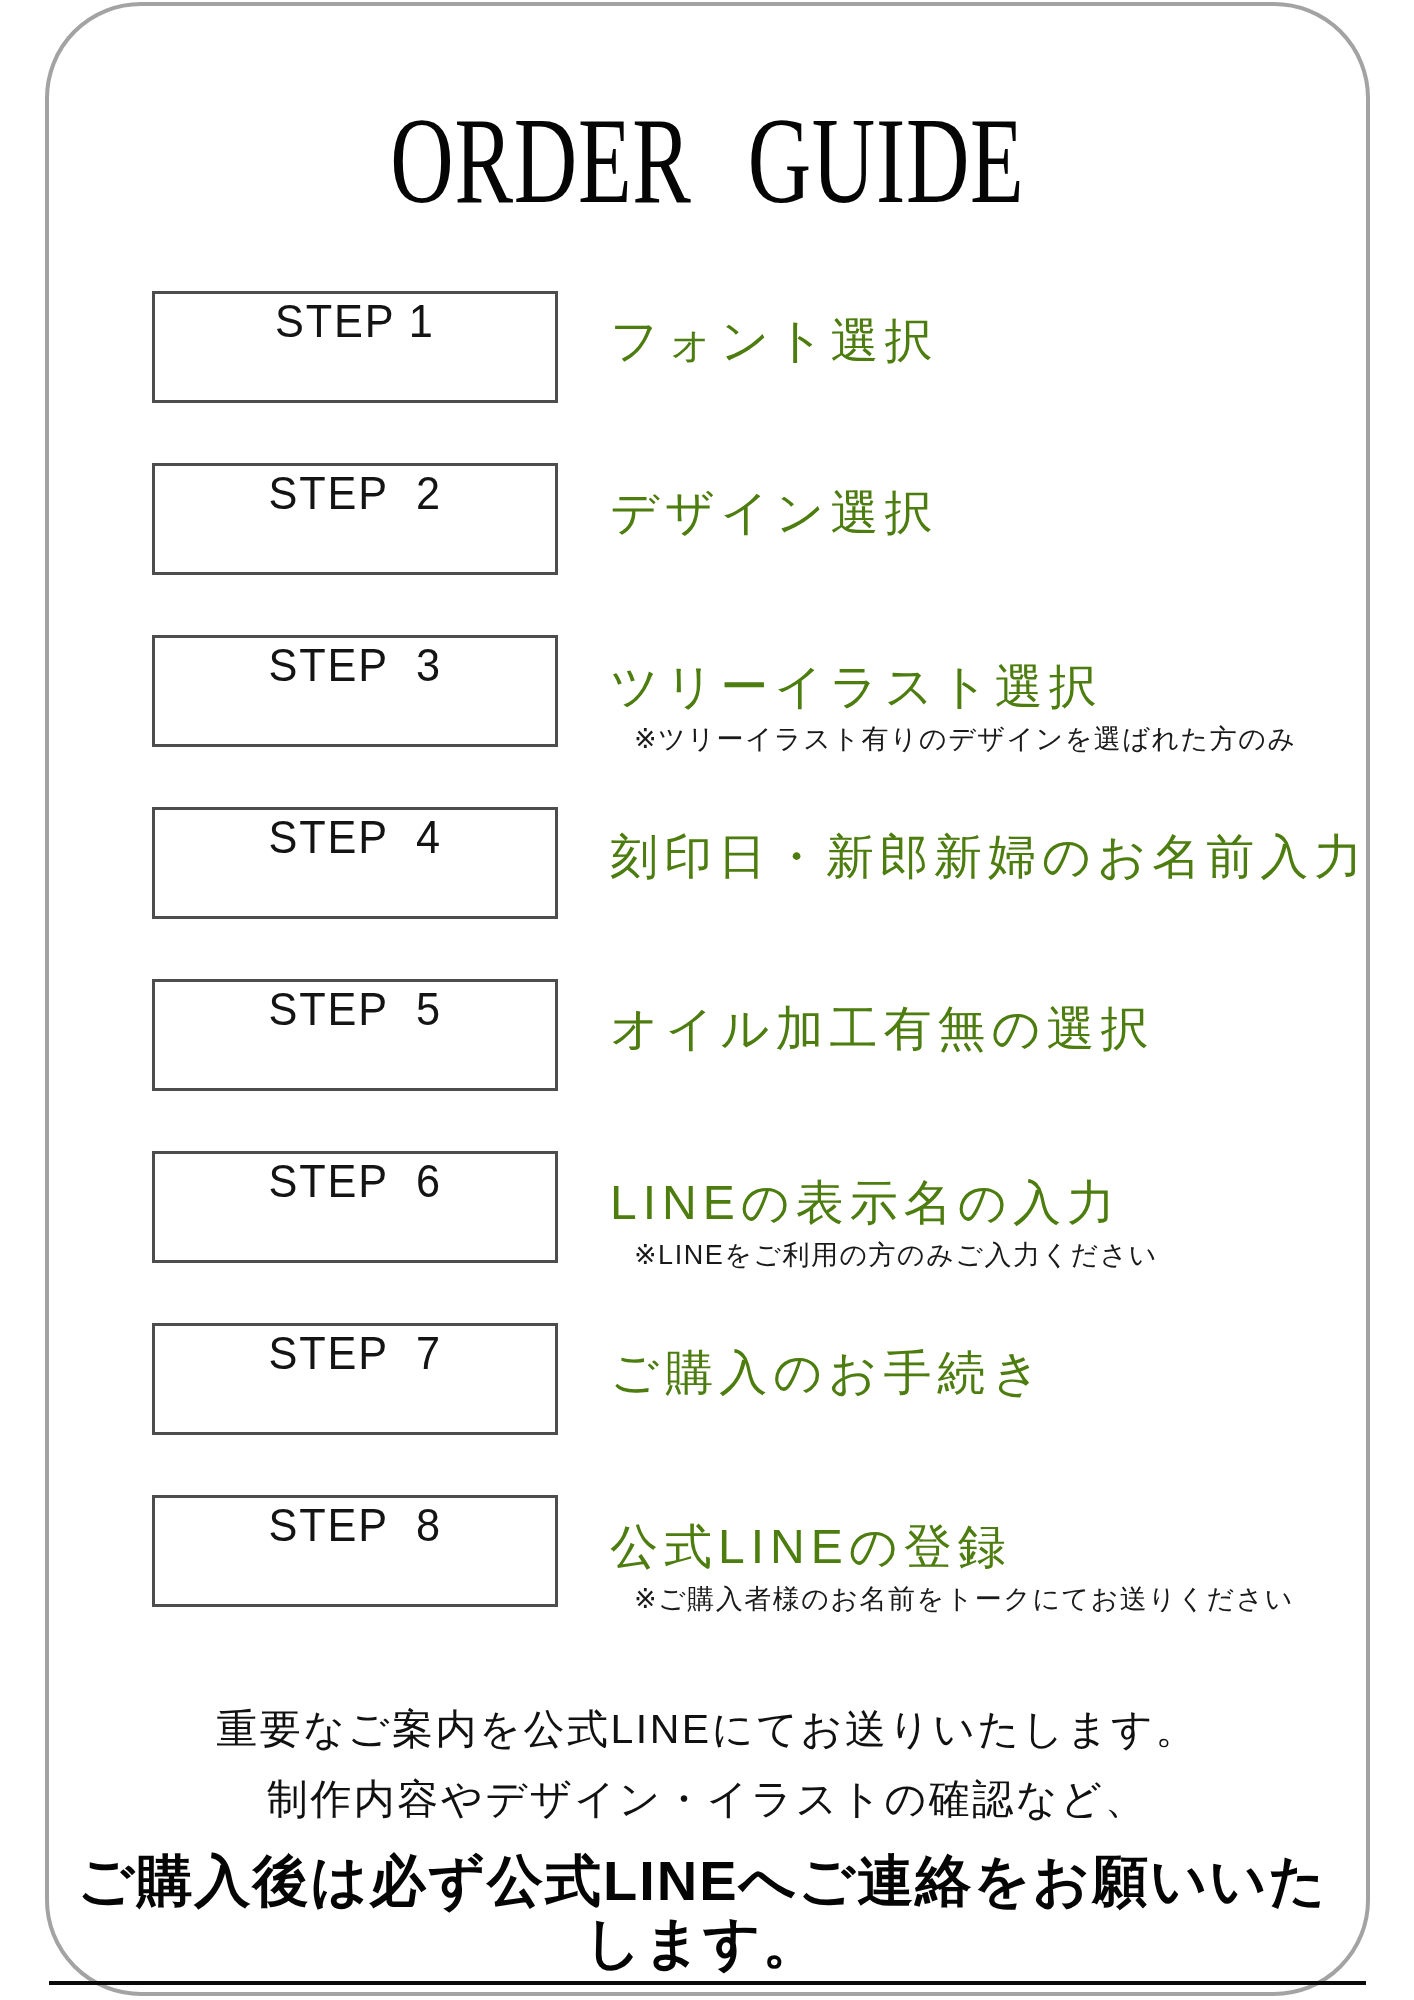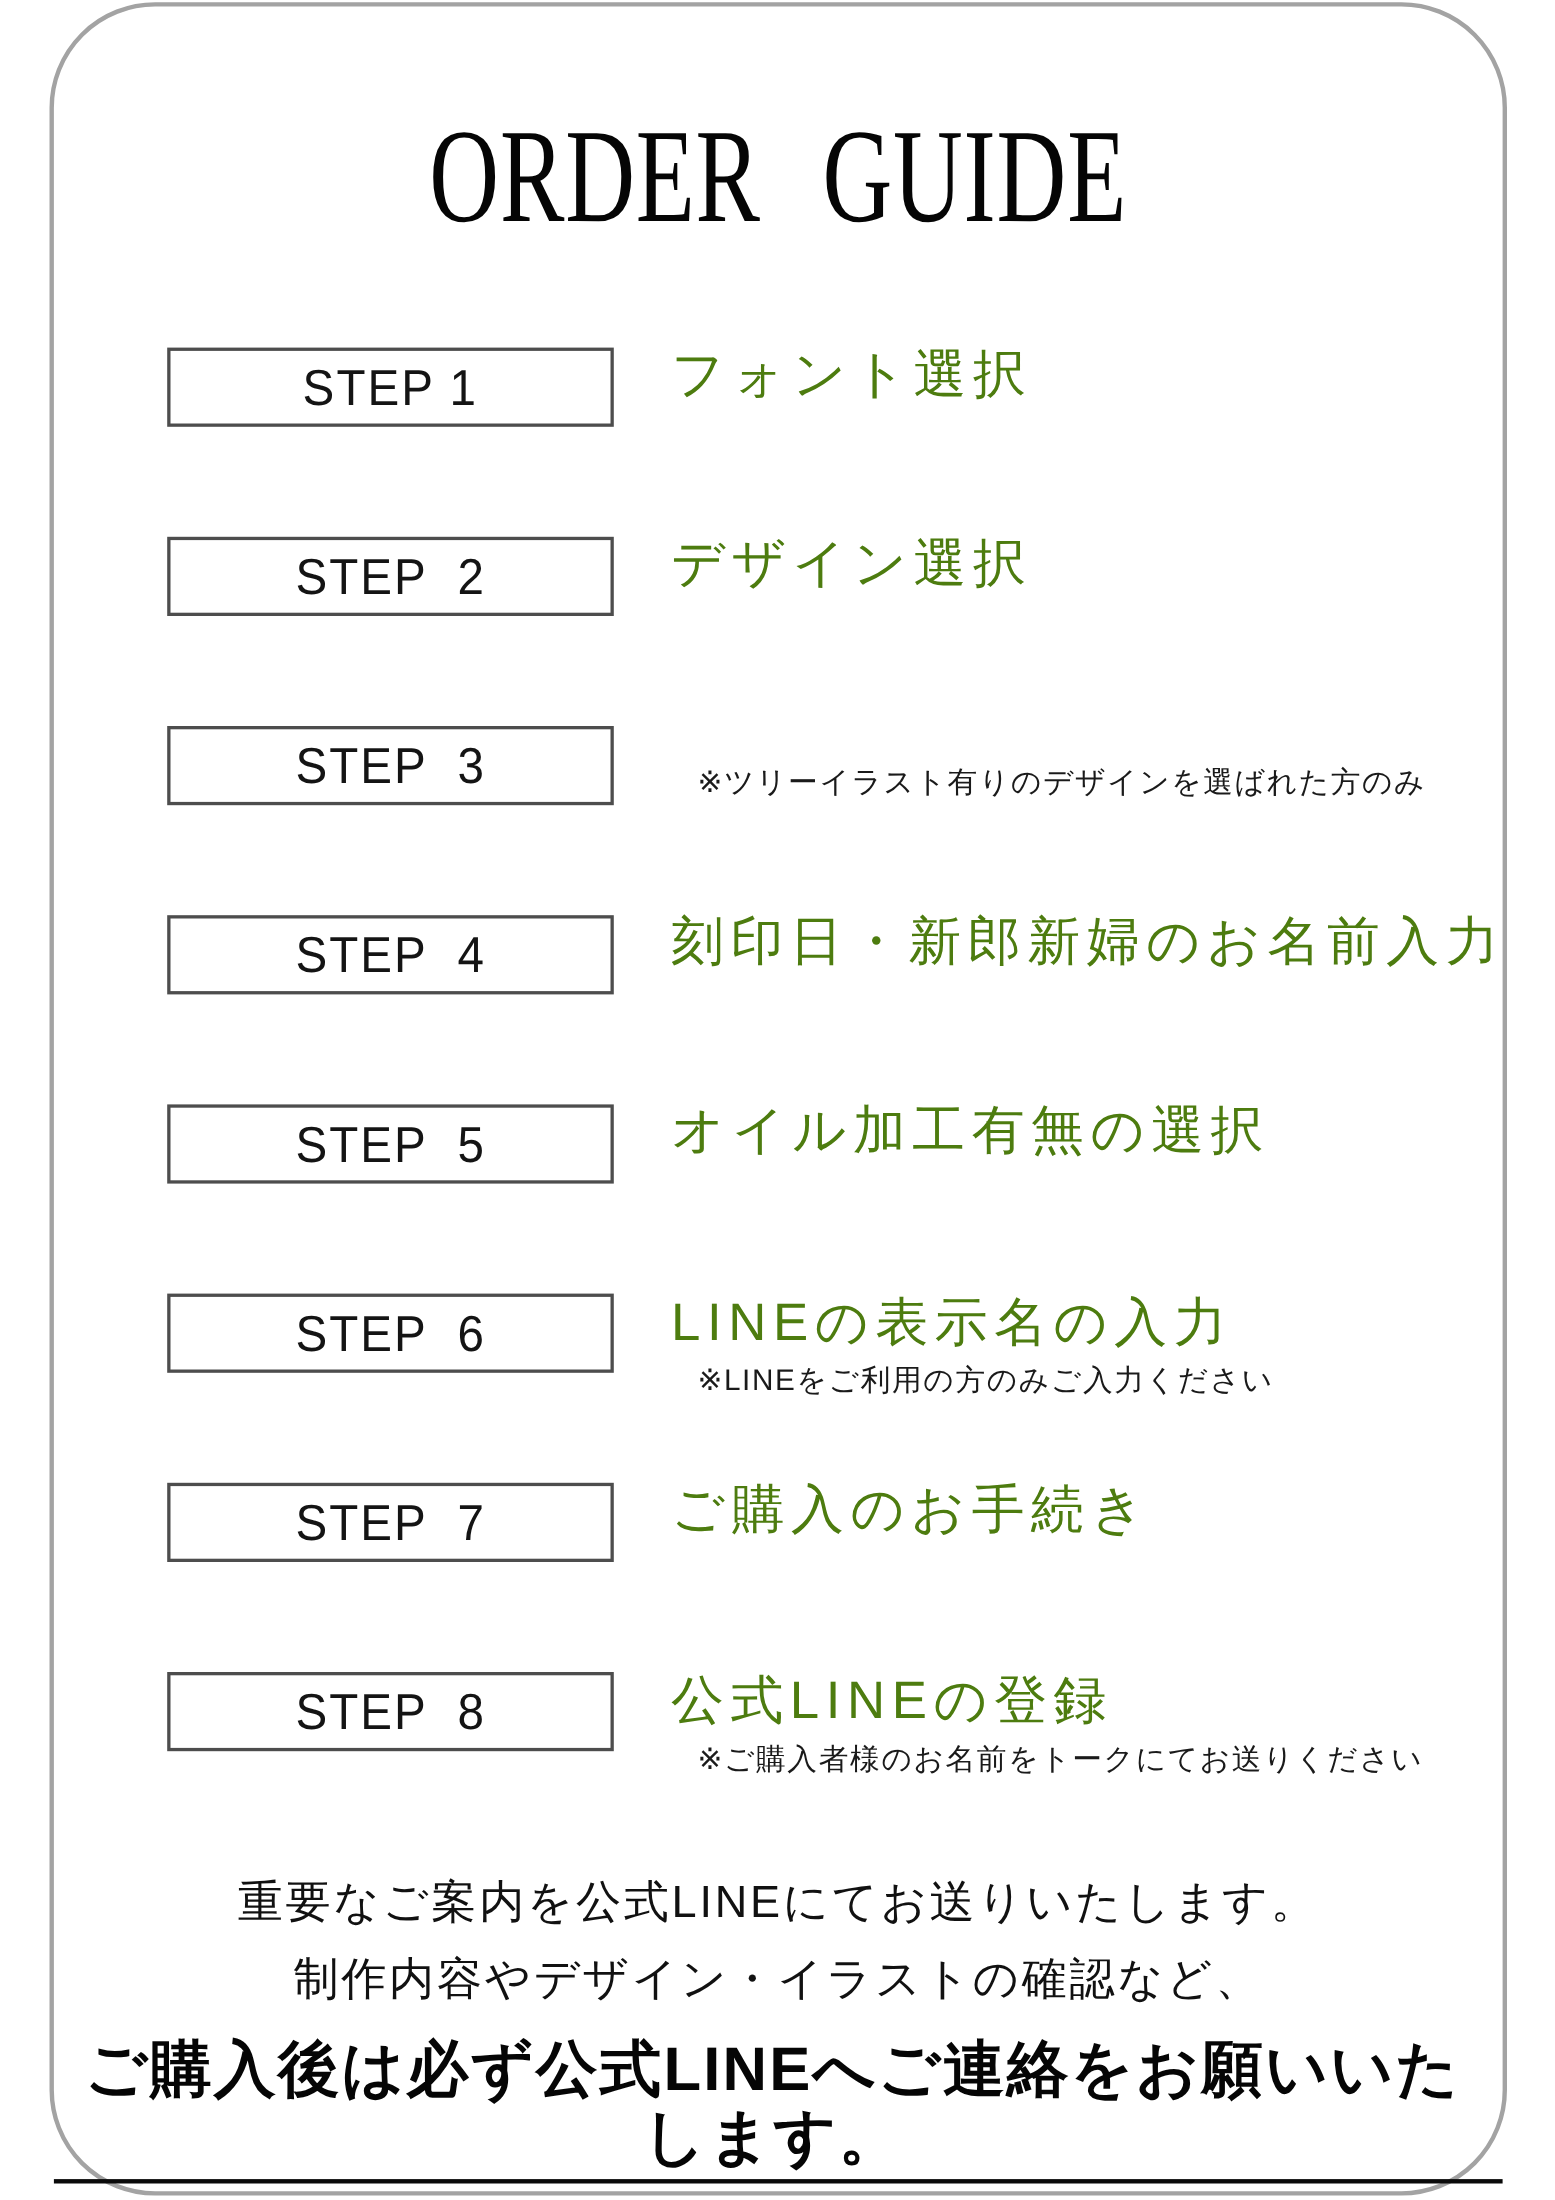--- a/index.html
+++ b/index.html
@@ -42,27 +42,26 @@
   }
   .row {
     display: flex;
     align-items: stretch;
     height: 100px;
     margin-bottom: 72px;
   }
   .step-box {
     width: 406px;
     min-width: 406px;
-    height: 72px;
+    height: 112px;
     border: 3px solid #4d4d4d;
     background: #ffffff;
     display: flex;
-    align-items: center;
+    align-items: flex-start;
     justify-content: center;
-    margin-top: 25px;
   }
   .step-label {
     font-size: 46px;
     letter-spacing: 2px;
     color: #141414;
     white-space: pre;
     transform: scaleX(0.94);
   }
   .step-text {
     margin-left: 52px;
@@ -140,20 +139,21 @@
         <span class="step-main">デザイン選択</span>
 
       </div>
     </div>
 
     <div class="row">
       <div class="step-box">
         <span class="step-label">STEP  3</span>
       </div>
       <div class="step-text">
+        <span class="step-main">ツリーイラスト選択</span>
         <span class="step-note">※ツリーイラスト有りのデザインを選ばれた方のみ</span>
       </div>
     </div>
 
     <div class="row">
       <div class="step-box">
         <span class="step-label">STEP  4</span>
       </div>
       <div class="step-text">
         <span class="step-main">刻印日・新郎新婦のお名前入力</span>

